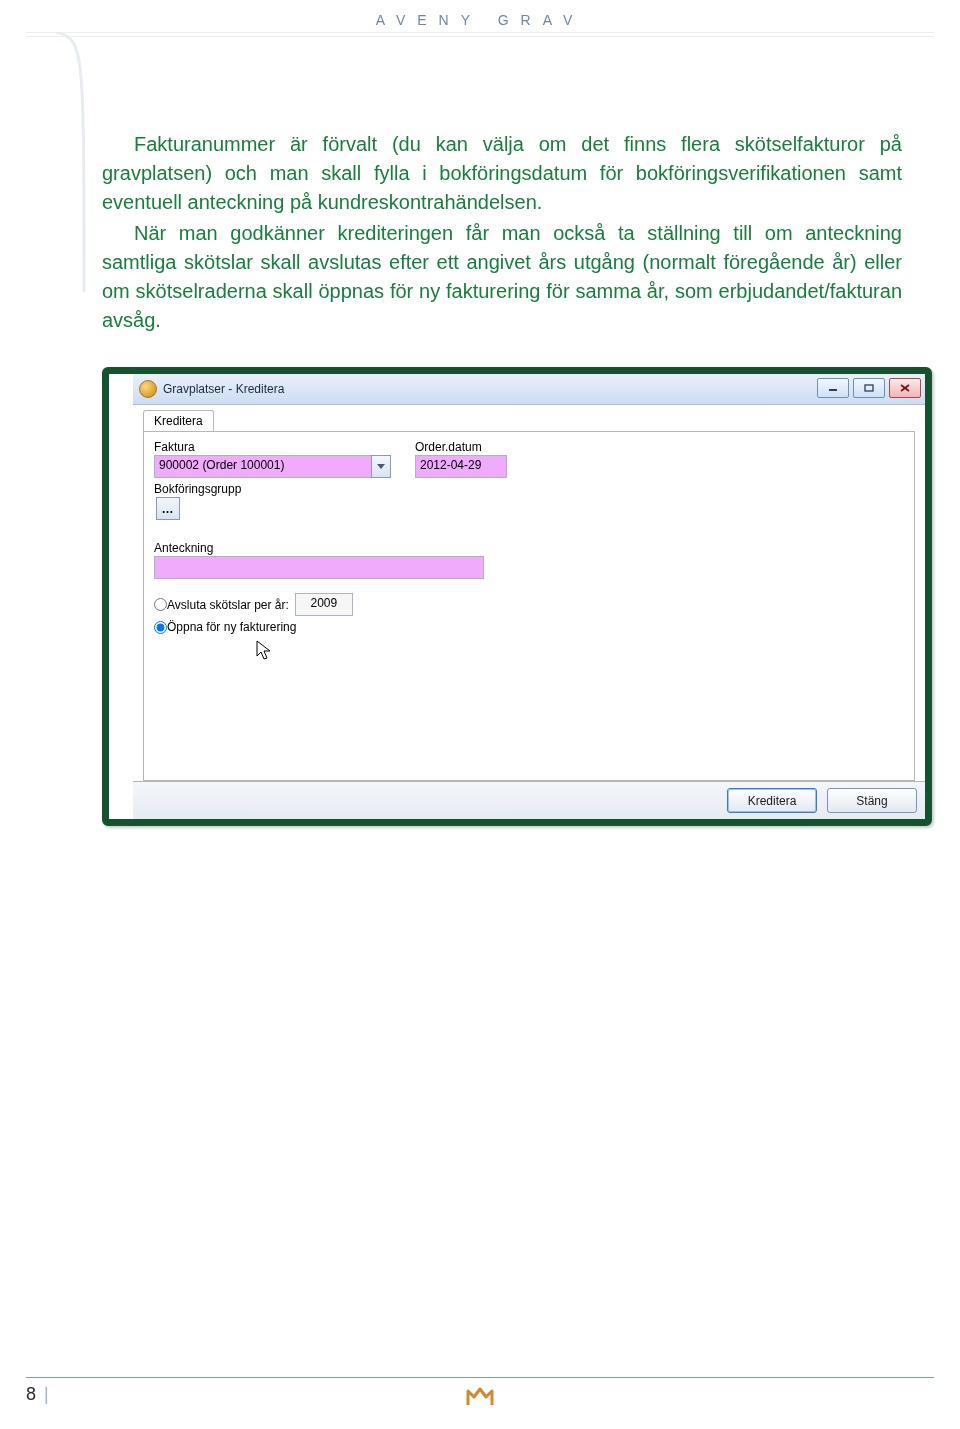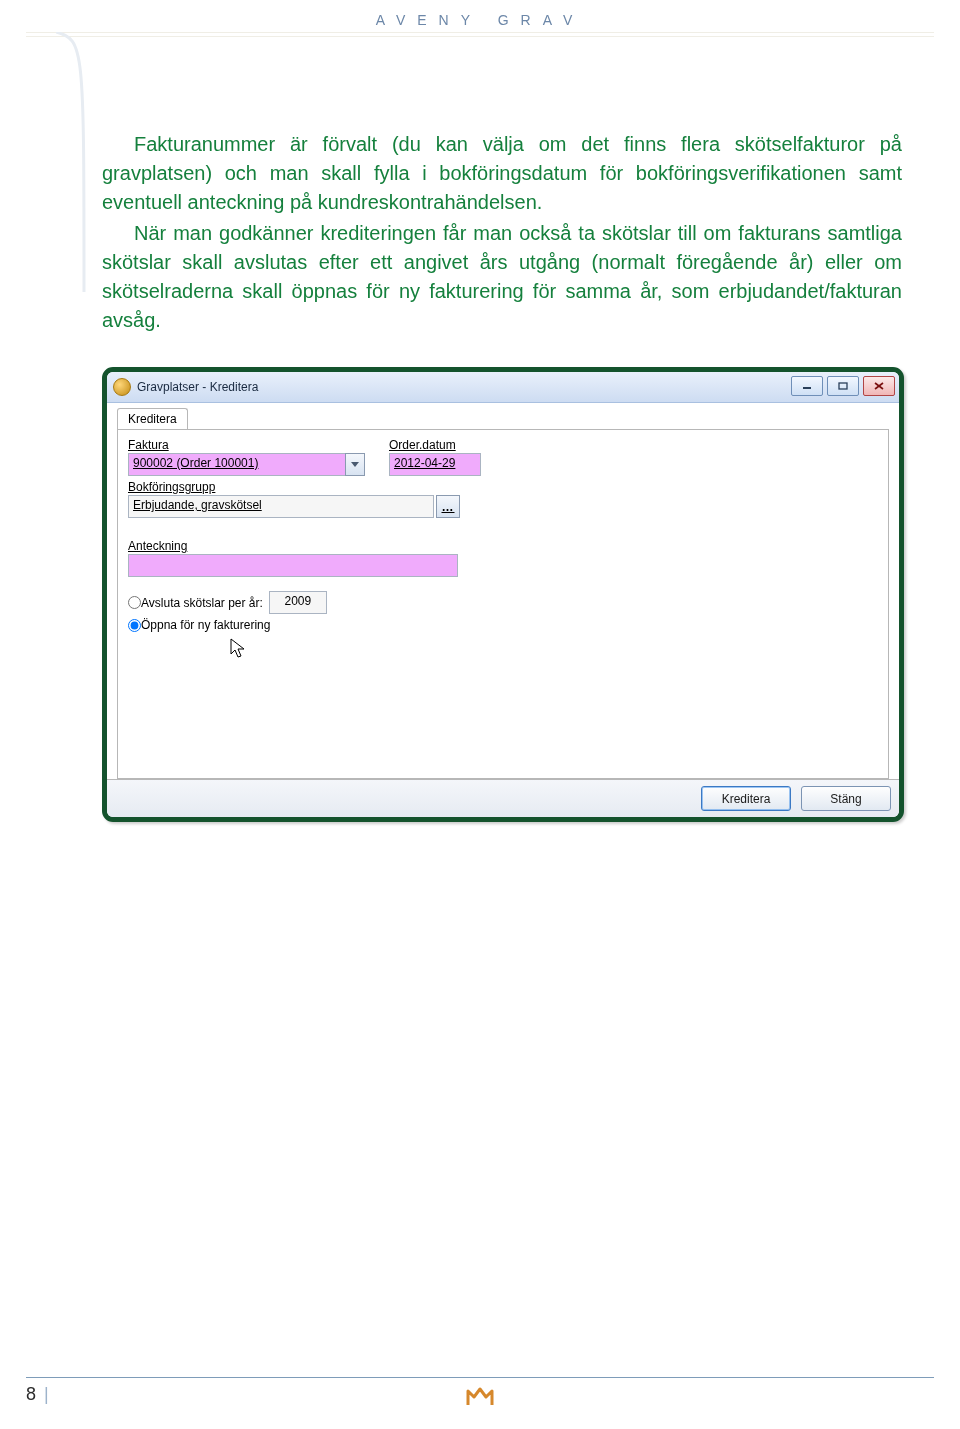--- a/index.html
+++ b/index.html
@@ -6,35 +6,35 @@
   .page{width:960px;min-height:1429px;margin:0 auto;position:relative;background:#fff;}
   .running-head{position:absolute;top:12px;left:0;right:0;text-align:center;font-size:14px;letter-spacing:12px;color:#6c87a8;font-weight:300;}
   .top-rule{position:absolute;top:32px;left:26px;right:26px;height:5px;
     background:linear-gradient(to bottom,#f0eee6 0,#f0eee6 1px,transparent 1px,transparent 4px,#f0eee6 4px,#f0eee6 5px);}
   .body{position:absolute;top:130px;left:102px;right:58px;}
   .body p{margin:0 0 2px 0;font-size:20px;line-height:1.45;color:#15803d;text-align:justify;}
   .p1{text-indent:32px;}
   .p2{text-indent:32px;}
 
   
-  .win{position:relative;margin-top:32px;width:792px;border:5px solid #14532d;border-radius:11px;box-shadow:2px 2px 3px rgba(0,0,0,.20);
-    background:#fff;overflow:hidden;font-size:12px;color:#000;}
+  .win{position:relative;margin-top:32px;width:792px;border:7px solid #14532d;border-radius:6px;box-shadow:2px 2px 3px rgba(0,0,0,.20);
+    background:#fff;overflow:hidden;font-size:12px;color:#000;padding-left:24px;}
   .titlebar{height:30px;background:linear-gradient(#e9f0fb,#cddcf2);border-bottom:1px solid #a9c0e0;display:flex;align-items:center;padding:0 6px;position:relative;}
   .appicon{width:16px;height:16px;border-radius:50%;background:radial-gradient(circle at 35% 35%,#ffd77a,#c28a12);margin-right:6px;border:1px solid #a87a10;}
   .title{font-size:12px;color:#1a2a40;}
   .winbtns{position:absolute;right:4px;top:4px;display:flex;gap:4px;}
   .winbtn{width:30px;height:18px;border:1px solid #6f8fb8;border-radius:2px;background:linear-gradient(#f2f7ff,#cfe0f5);display:flex;align-items:center;justify-content:center;}
   .winbtn.close{border-color:#b04545;background:linear-gradient(#fbe9e9,#f0b6b6);}
   .winbtn svg{display:block;}
   .inner{padding:0 10px 0 10px;}
   .tabbar{margin-top:4px;}
   .tab{display:inline-block;padding:3px 10px 4px 10px;border:1px solid #b7b7b7;border-bottom:none;background:#fff;border-radius:3px 3px 0 0;position:relative;top:1px;}
   .tabpage{border:1px solid #b7b7b7;background:#fff;padding:8px 10px 10px 10px;height:330px;position:relative;}
   .row{display:flex;gap:24px;}
-  .field{display:flex;flex-direction:column;text-decoration:underline;}
+  .field{display:flex;flex-direction:column;}
   .label{font-size:12px;margin-bottom:1px;}
   .textbox{border:1px solid #aab4c2;background:#f0abfc;padding:2px 4px;height:17px;box-sizing:content-box;}
   .combo{display:flex;align-items:stretch;}
   .combo .textbox{width:208px;border-right:none;}
   .combo .drop{width:18px;border:1px solid #8a9ab0;background:linear-gradient(#f4f7fc,#d8e3f1);display:flex;align-items:center;justify-content:center;}
   .dots{width:22px;height:21px;border:1px solid #8a9ab0;background:linear-gradient(#f4f7fc,#d8e3f1);margin-left:2px;display:flex;align-items:center;justify-content:center;font-weight:bold;letter-spacing:1px;}
   .w82{width:82px;}
   .w320{width:320px;}
   .w48{width:48px;}
   .ro{background:#f6f6f6;}
@@ -64,21 +64,21 @@
 
   <div class="running-head">AVENY GRAV</div>
   <div class="top-rule"></div>
 
   <svg class="curve" viewBox="0 0 34 260">
     <path d="M0,0 C28,8 28,12 28,260" fill="none" stroke="#e7ecf2" stroke-width="3"></path>
   </svg>
 
   <div class="body">
     <p class="p1">Fakturanummer är förvalt (du kan välja om det finns flera skötselfakturor på gravplatsen) och man skall fylla i bokföringsdatum för bokföringsverifikationen samt eventuell anteckning på kundreskontrahändelsen.</p>
-    <p class="p2">När man godkänner krediteringen får man också ta skötslar till om fakturans samtliga skötslar skall avslutas efter ett angivet års utgång (normalt föregående år) eller om skötselraderna skall öppnas för ny fakturering för samma år, som erbjudandet/fakturan avsåg.</p>
+    <p class="p2">När man godkänner krediteringen får man också ta ställning till om anteckning samtliga skötslar skall avslutas efter ett angivet års utgång (normalt föregående år) eller om skötselraderna skall öppnas för ny fakturering för samma år, som erbjudandet/fakturan avsåg.</p>
 
     <div class="win">
       <div class="titlebar">
         <span class="appicon"></span>
         <span class="title">Gravplatser - Kreditera</span>
         <div class="winbtns">
           <div class="winbtn">
             <svg width="10" height="8">
                 <line x1="1" y1="6" x2="9" y2="6" stroke="#2a3f5a" stroke-width="2"></line>
               </svg>
@@ -117,21 +117,20 @@
             </div>
             <div class="field">
               <span class="label">Order.datum</span>
               <div class="textbox w82">2012-04-29</div>
             </div>
           </div>
 
           <div class="field" style="margin-top:4px;">
             <span class="label">Bokföringsgrupp</span>
             <div style="display:flex;align-items:center;">
-              <div class="textbox ro" style="width:296px;">Erbjudande, gravskötsel</div>
               <div class="dots">
                   <span>…</span>
                 </div>
             </div>
           </div>
 
           <div class="field" style="margin-top:21px;">
             <span class="label">Anteckning</span>
             <div class="textbox w320"></div>
           </div>

